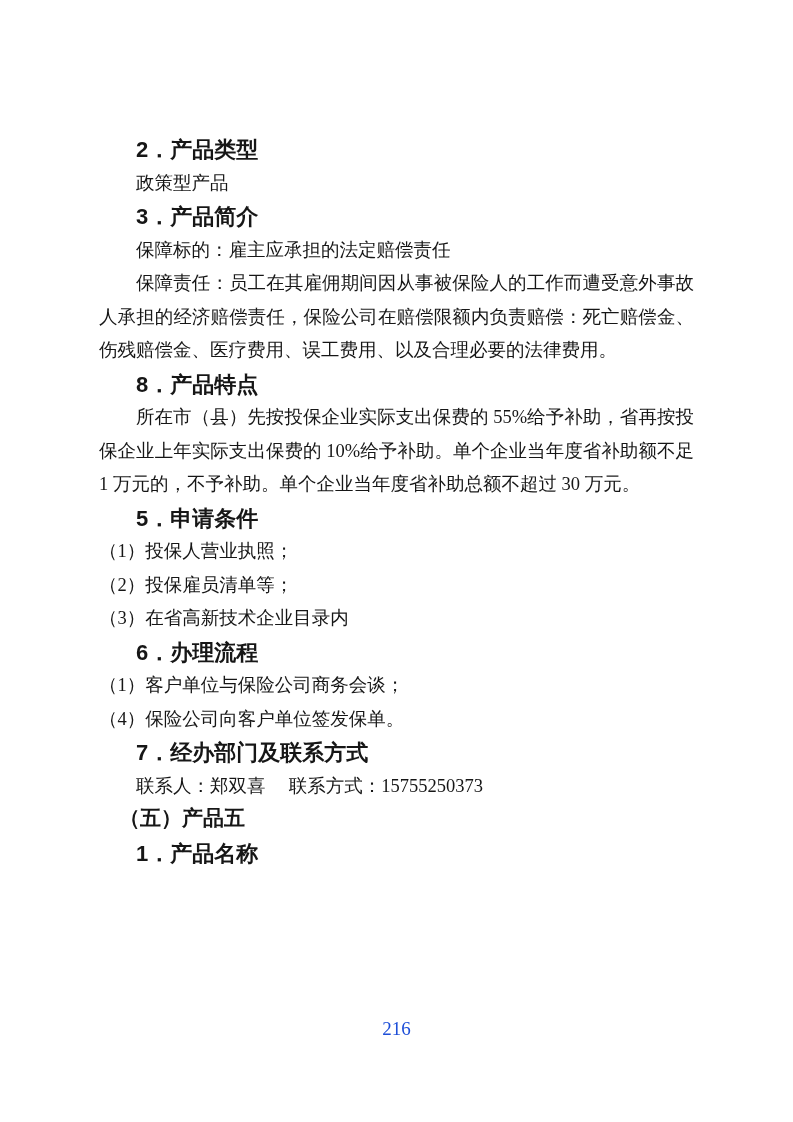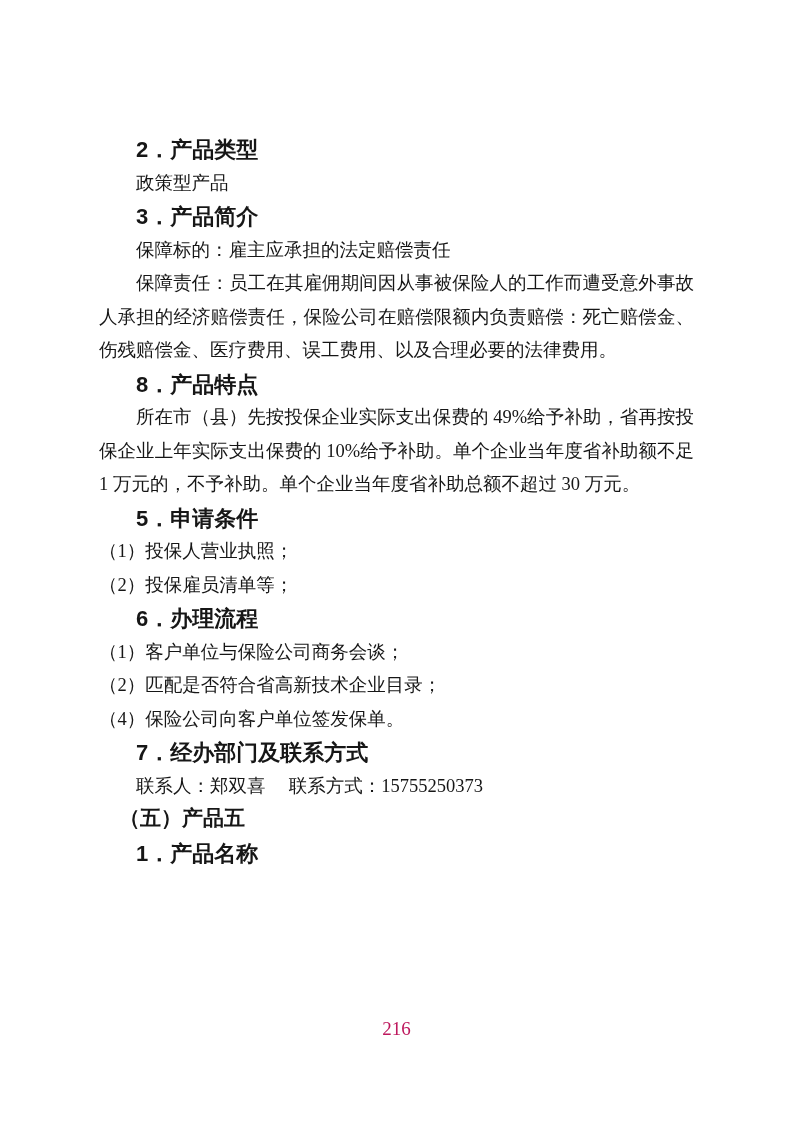--- a/index.html
+++ b/index.html
@@ -53,45 +53,45 @@
   .pagenum {
     position: absolute;
     top: 1000px;
     left: 0;
     width: 100%;
     height: 33.5px;
     line-height: 33.5px;
     text-align: center;
     font-family: "Liberation Serif", "DejaVu Serif", serif;
     font-size: 19px;
-    color: #be185d;
+    color: #1d4ed8;
   }
 </style>
 </head>
 <body>
 
 <div class="page">
   <div class="doc">
     <div class="line h">2．产品类型</div>
     <div class="line ind">政策型产品</div>
     <div class="line h">3．产品简介</div>
     <div class="line ind">保障标的：雇主应承担的法定赔偿责任</div>
     <div class="line ind jl">保障责任：员工在其雇佣期间因从事被保险人的工作而遭受意外事故</div>
     <div class="line jl">人承担的经济赔偿责任，保险公司在赔偿限额内负责赔偿：死亡赔偿金、</div>
     <div class="line">伤残赔偿金、医疗费用、误工费用、以及合理必要的法律费用。</div>
     <div class="line h">8．产品特点</div>
-    <div class="line ind jl">所在市（县）先按投保企业实际支出保费的 49%给予补助，省再按投</div>
+    <div class="line ind jl">所在市（县）先按投保企业实际支出保费的 55%给予补助，省再按投</div>
     <div class="line jl">保企业上年实际支出保费的 10%给予补助。单个企业当年度省补助额不足</div>
     <div class="line">1 万元的，不予补助。单个企业当年度省补助总额不超过 30 万元。</div>
     <div class="line h">5．申请条件</div>
     <div class="line">（1）投保人营业执照；</div>
     <div class="line">（2）投保雇员清单等；</div>
+    <div class="line">（3）在省高新技术企业目录内</div>
     <div class="line h">6．办理流程</div>
     <div class="line">（1）客户单位与保险公司商务会谈；</div>
-    <div class="line">（2）匹配是否符合省高新技术企业目录；</div>
     <div class="line">（4）保险公司向客户单位签发保单。</div>
     <div class="line h">7．经办部门及联系方式</div>
     <div class="line ind">联系人：郑双喜　 联系方式：15755250373</div>
     <div class="line hk">（五）产品五</div>
     <div class="line h">1．产品名称</div>
   </div>
   <div class="pagenum">216</div>
 </div>
 
 </body></html>

